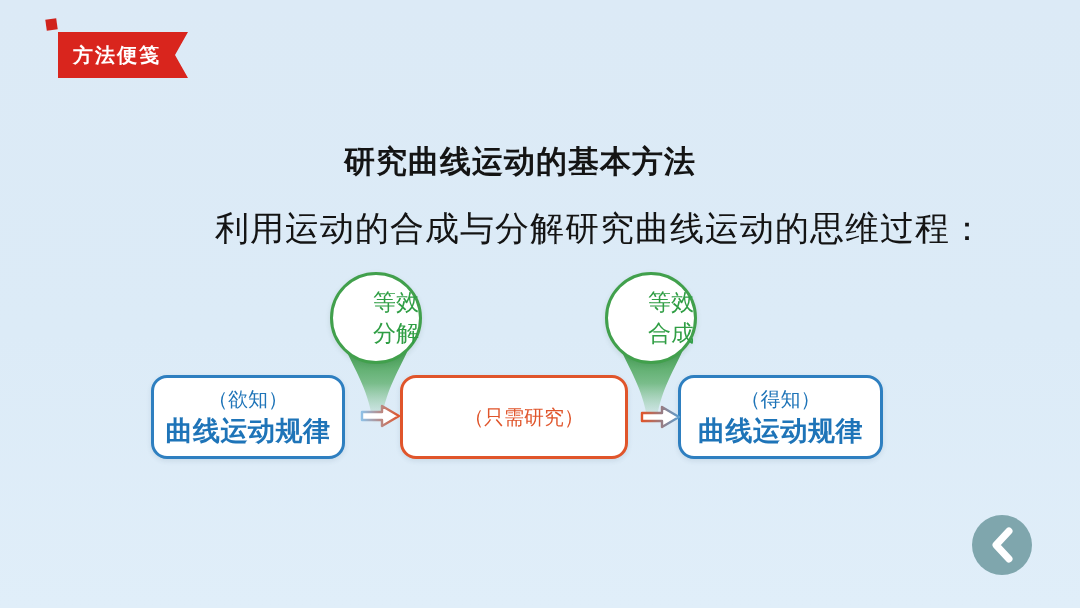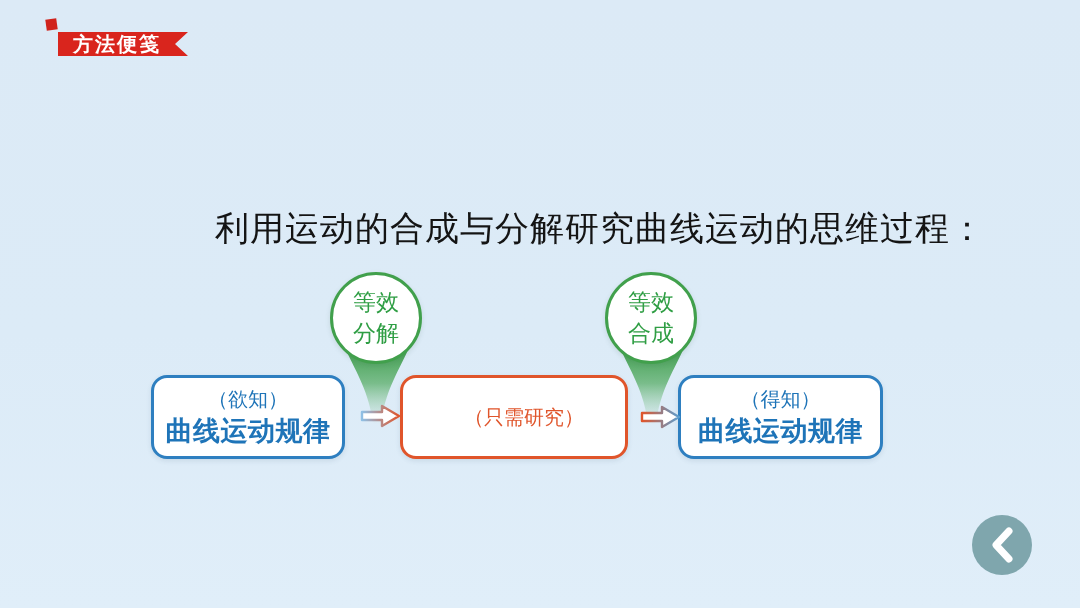--- a/index.html
+++ b/index.html
@@ -8,21 +8,21 @@
     position:relative; width:1080px; height:608px; overflow:hidden;
     background: linear-gradient(180deg,#dceaf6 0%,#dcebf7 55%,#e0eef9 100%);
   }
 
   
   .badge-fold {
     position:absolute; left:46px; top:19px; width:11px; height:11px;
     background:#d0231c; transform:rotate(-8deg);
   }
   .badge {
-    position:absolute; left:58px; top:32px; width:130px; height:24px;
+    position:absolute; left:58px; top:32px; width:130px; height:46px;
     background:#d9251d; color:#ffffff; font-weight:bold; font-size:20px;
     letter-spacing:2px; display:flex; align-items:center; padding-left:15px;
     clip-path: polygon(0 0, 100% 0, calc(100% - 13px) 50%, 100% 100%, 0 100%);
   }
 
   
   .title {
     position:absolute; top:141px; left:0; width:1040px; text-align:center;
     font-size:31px; font-weight:bold; color:#141414; letter-spacing:1px;
   }
@@ -30,21 +30,21 @@
     position:absolute; top:206px; left:215px;
     font-family:"DejaVu Serif", serif; font-size:34px; color:#141414;
     letter-spacing:1px;
   }
 
   
   .bubble {
     position:absolute; top:272px; width:92px; height:92px; border-radius:50%;
     background:#ffffff; border:3px solid #41a04c; color:#2f9e44;
     font-family:"DejaVu Serif", serif; font-size:23px; line-height:1.35;
-    display:flex; flex-direction:column; align-items:center; justify-content:center;
+    display:flex; flex-direction:column; align-items:flex-end; justify-content:center;
     box-shadow:0 2px 5px rgba(60,100,80,.15); z-index:3;
   }
   .bubble.b-left  { left:330px; }
   .bubble.b-right { left:605px; }
   .tail { position:absolute; top:348px; z-index:2; }
   .tail.t-left  { left:345px; }
   .tail.t-right { left:620px; }
 
   
   .flowbox {
@@ -81,20 +81,21 @@
 </head>
 <body>
 
 <div class="stage">
 
   <div class="badge-fold"></div>
   <div class="badge">
     <span>方法便笺</span>
   </div>
 
+  <div class="title">研究曲线运动的基本方法</div>
   <div class="subtitle">利用运动的合成与分解研究曲线运动的思维过程：</div>
 
   <svg class="tail t-left" width="70" height="80" viewBox="0 0 70 80">
     <defs>
       <linearGradient id="fgrad1" x1="0" y1="0" x2="0" y2="1">
         <stop offset="0%" stop-color="#3a9b47" stop-opacity="0.95"></stop>
         <stop offset="45%" stop-color="#58ad66" stop-opacity="0.75"></stop>
         <stop offset="100%" stop-color="#9fd0aa" stop-opacity="0"></stop>
       </linearGradient>
     </defs>

